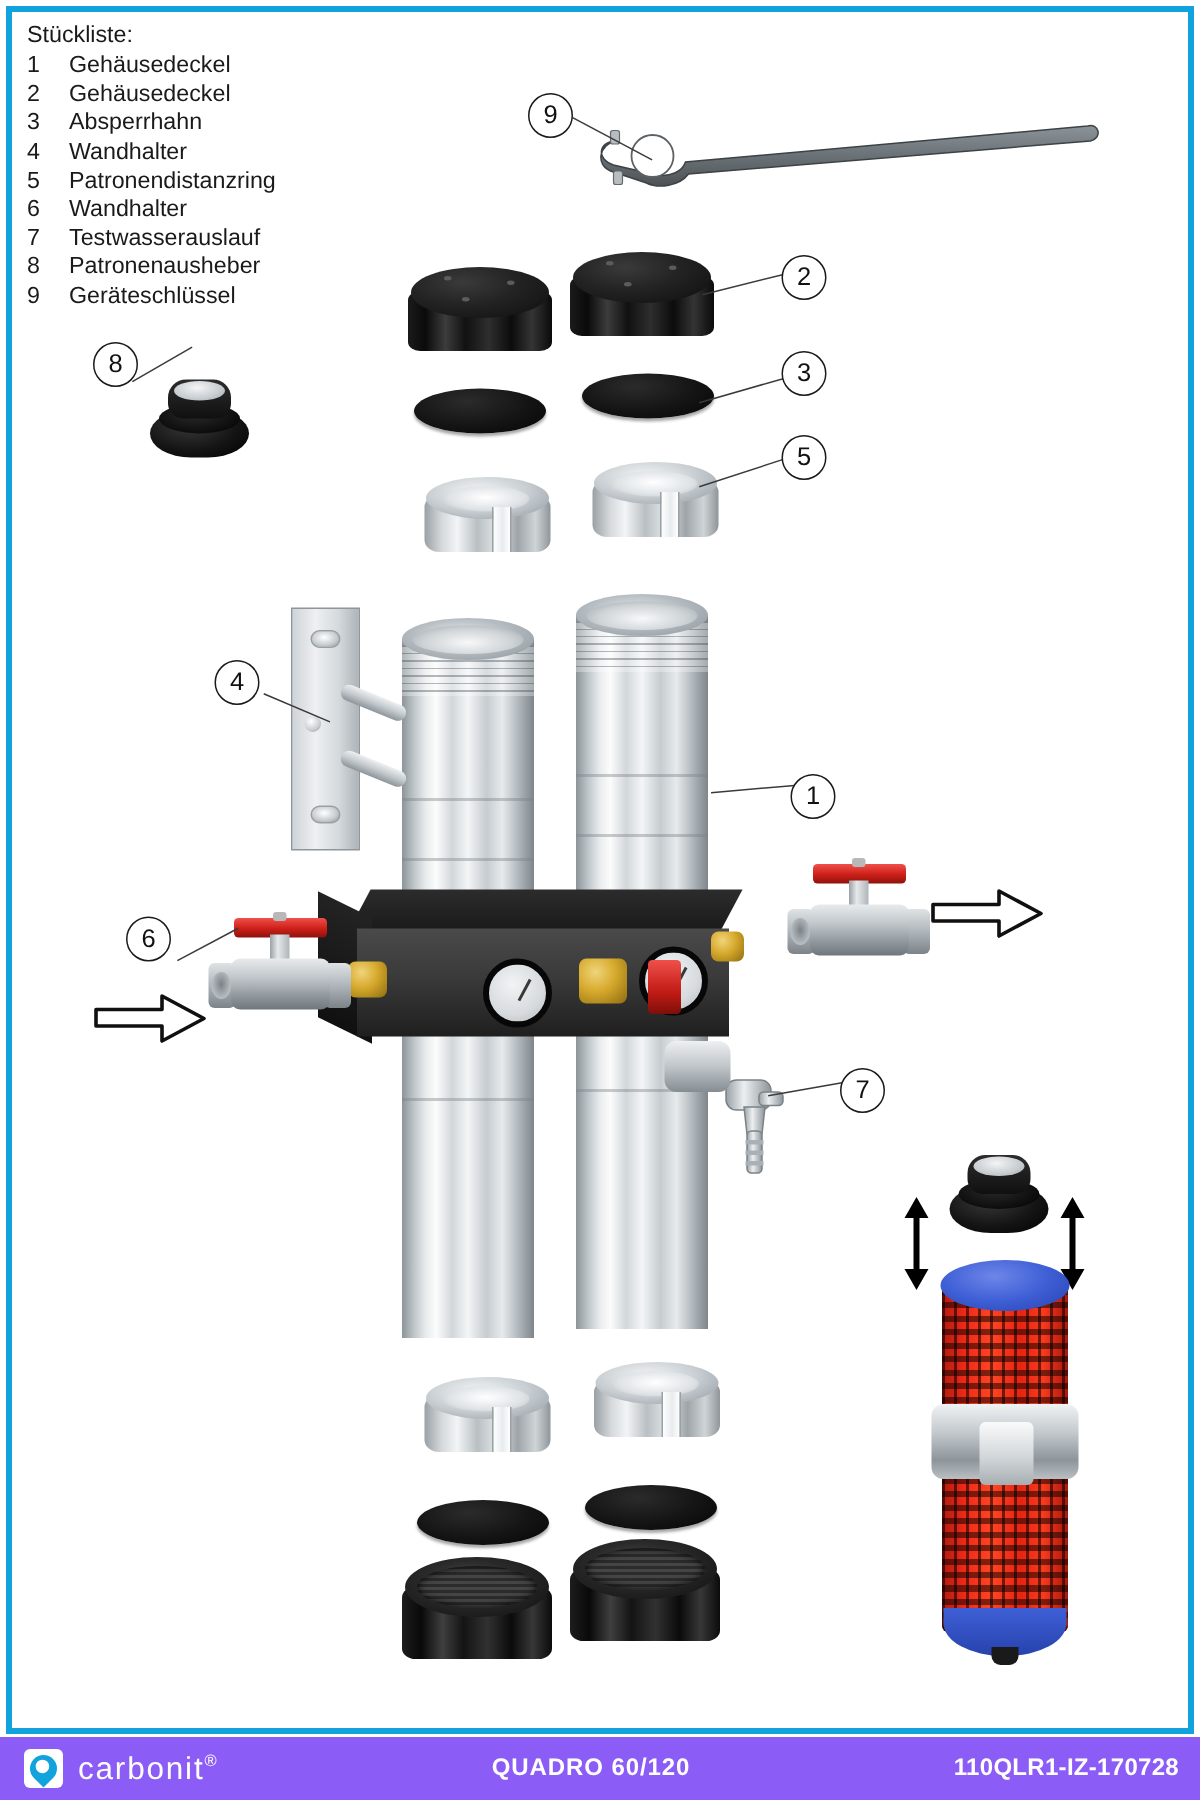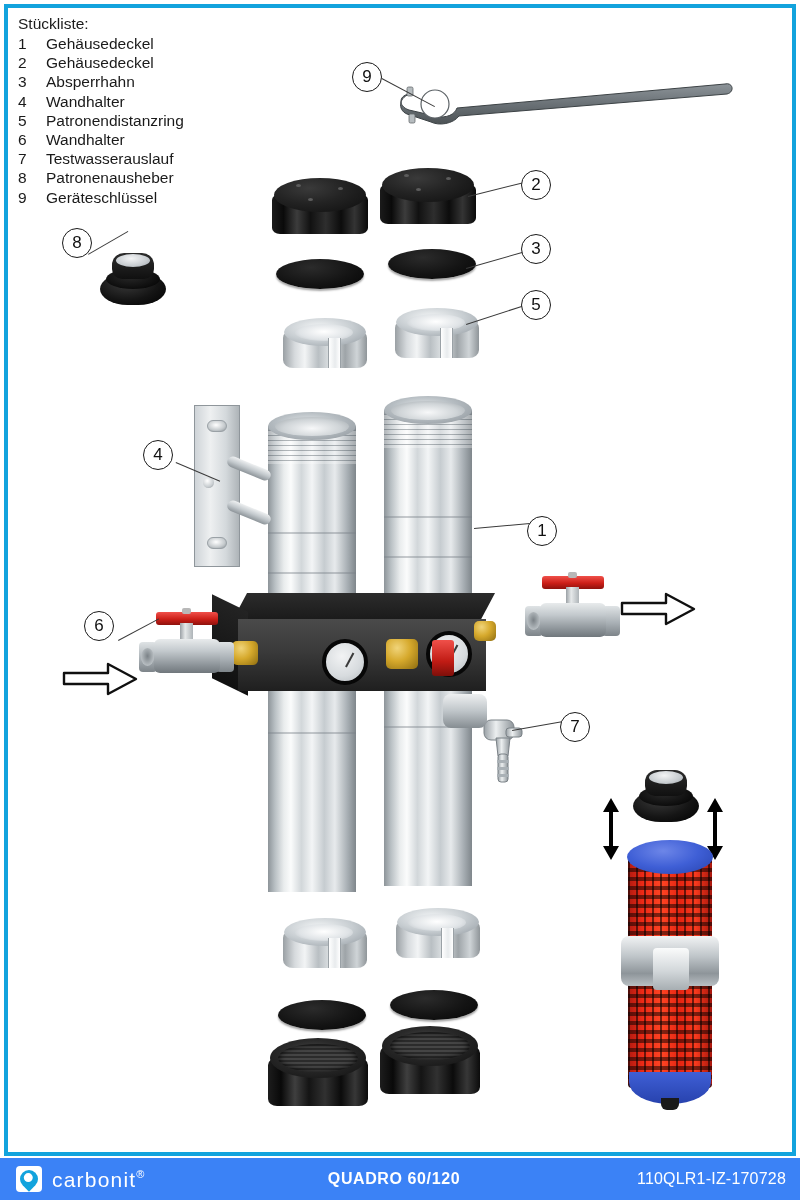--- a/index.html
+++ b/index.html
@@ -346,21 +346,21 @@
   }
 
   
   .wrench { position: absolute; }
 
   
   .footer {
     position: absolute;
     left: 0; bottom: 0;
     width: 800px; height: 42px;
-    background: #3b82f6;
+    background: #8b5cf6;
     display: flex;
     align-items: center;
   }
   .logo-box {
     position: absolute; left: 16px; top: 8px;
     width: 26px; height: 26px;
     background: #ffffff;
     border-radius: 4px;
   }
   .logo-drop {
@@ -382,21 +382,21 @@
   .brand-tm {
     font-size: 11px; vertical-align: top;
   }
   .footer-center {
     position: absolute; left: 0; top: 12px; width: 788px;
     text-align: center; color: #ffffff;
     font-size: 16px; font-weight: bold; letter-spacing: .6px;
   }
   .footer-right {
     position: absolute; right: 14px; top: 12px;
-    color: #ffffff; font-size: 16px; font-weight: normal; letter-spacing: .2px;
+    color: #ffffff; font-size: 16px; font-weight: bold; letter-spacing: .2px;
   }
 </style>
 </head>
 <body>
 
 <div id="page">
 
   <div class="frame"></div>
 
   <div class="parts-list">

